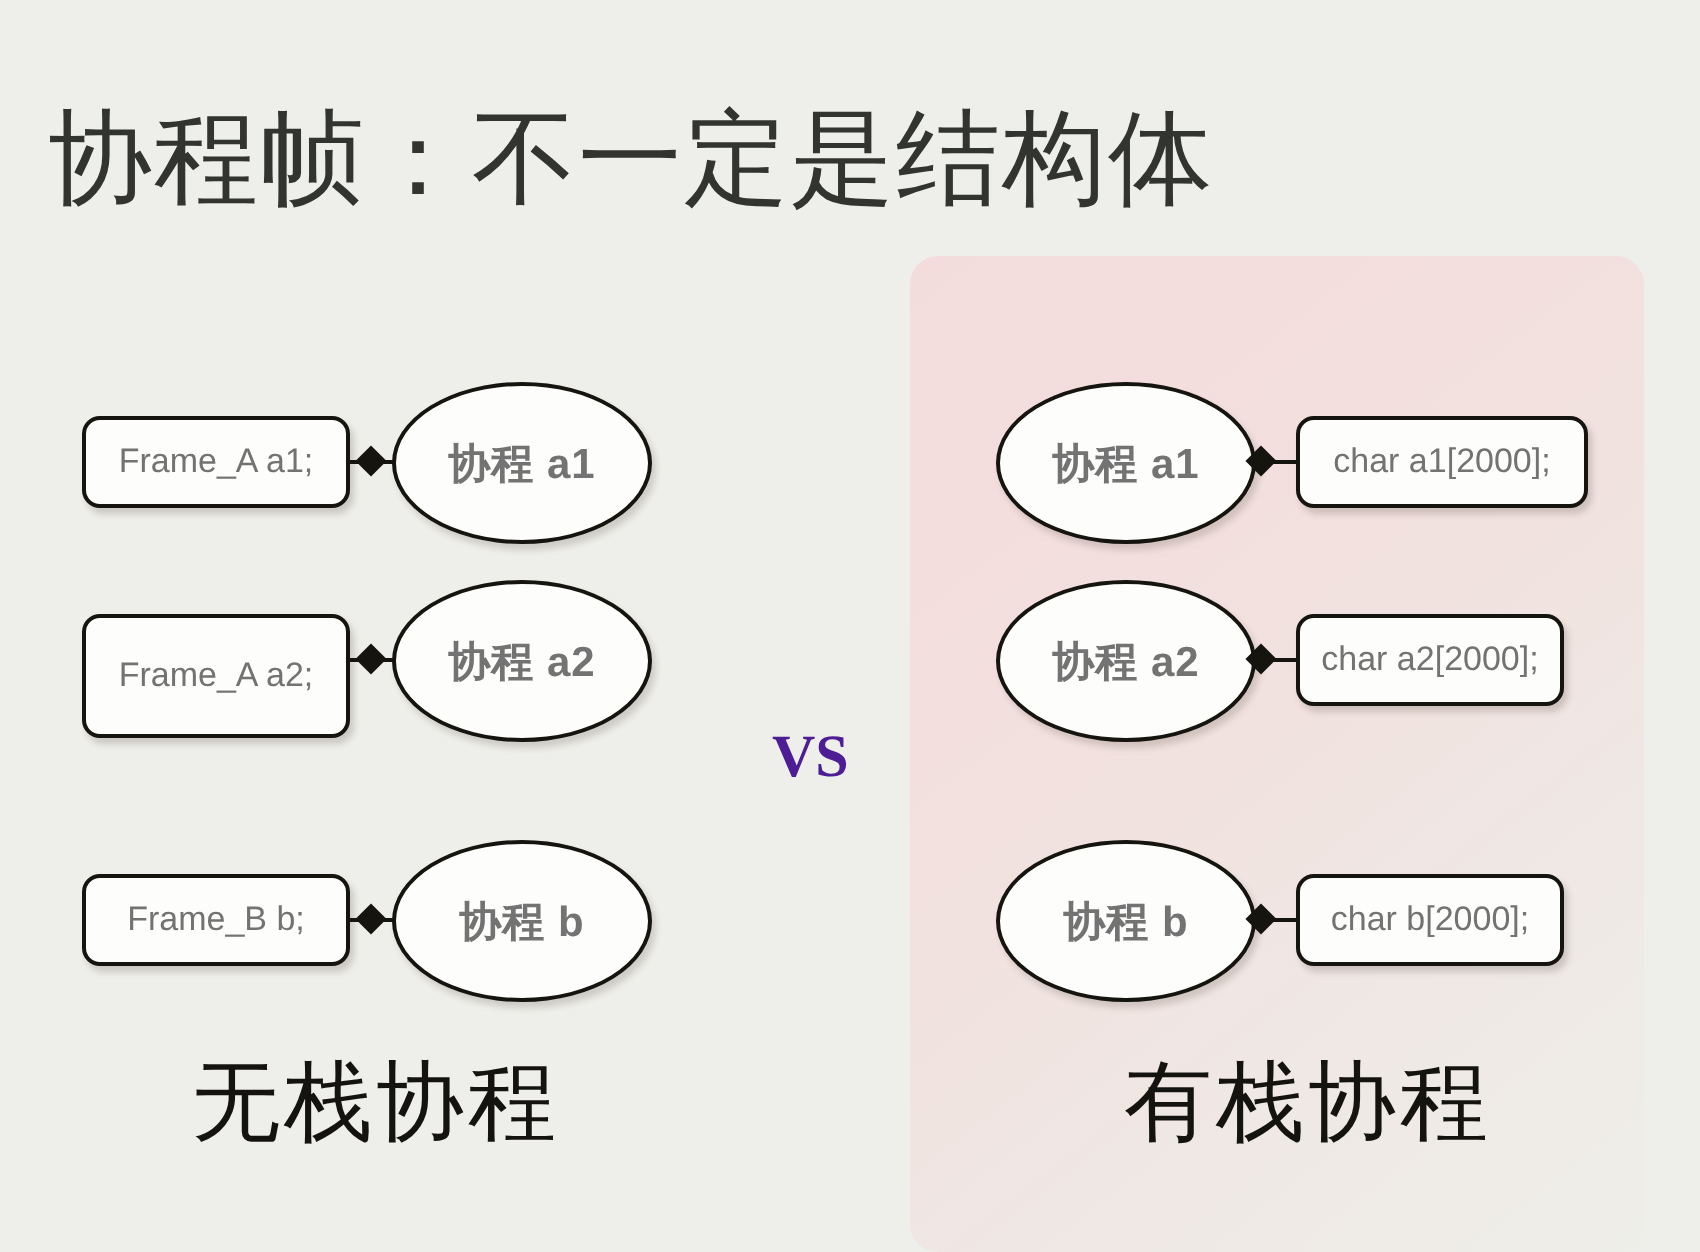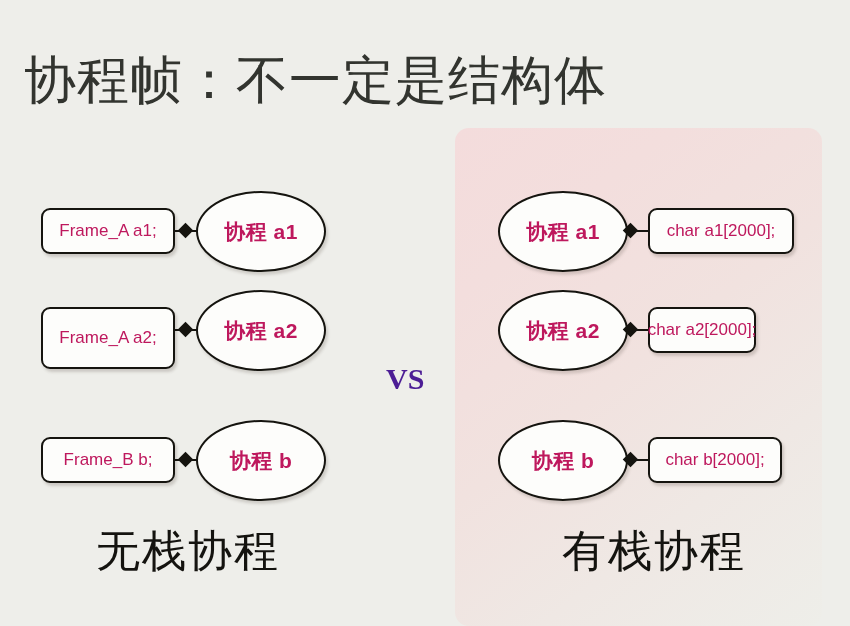--- a/index.html
+++ b/index.html
@@ -35,21 +35,21 @@
     white-space:nowrap;
     margin-top:40px;
   }
 
   
   .node{
     position:absolute;
     box-sizing:border-box;
     background:#fdfdfb;
     border:2px solid #15140f;
-    color:#be185d;
+    color:#737373;
     display:flex;align-items:center;justify-content:center;
     font-size:17px;
     white-space:nowrap;
   }
   .rect{
     border-radius:9px;
     box-shadow:2px 3px 3px rgba(80,70,60,.22);
     padding:0 9px;
   }
   .ellipse{
@@ -121,21 +121,21 @@
   <div class="vs">VS</div>
 
   <div class="node ellipse" style="left:498px;top:191px;width:130px;height:81px;">协程 a1</div>
   <div class="edge" style="left:628px;top:230px;width:22px;"></div>
   <div class="diamond" style="left:625px;top:225px;"></div>
   <div class="node rect" style="left:648px;top:208px;width:146px;height:46px;">char a1[2000];</div>
 
   <div class="node ellipse" style="left:498px;top:290px;width:130px;height:81px;">协程 a2</div>
   <div class="edge" style="left:628px;top:329px;width:22px;"></div>
   <div class="diamond" style="left:625px;top:324px;"></div>
-  <div class="node rect" style="left:648px;top:307px;width:108px;height:46px;">char a2[2000];</div>
+  <div class="node rect" style="left:648px;top:307px;width:134px;height:46px;">char a2[2000];</div>
 
   <div class="node ellipse" style="left:498px;top:420px;width:130px;height:81px;">协程 b</div>
   <div class="edge" style="left:628px;top:459px;width:22px;"></div>
   <div class="diamond" style="left:625px;top:454px;"></div>
   <div class="node rect" style="left:648px;top:437px;width:134px;height:46px;text-align:right;">char b[2000];</div>
 
   <div class="caption caption-left">无栈协程</div>
   <div class="caption caption-right">有栈协程</div>
 
 </div>

